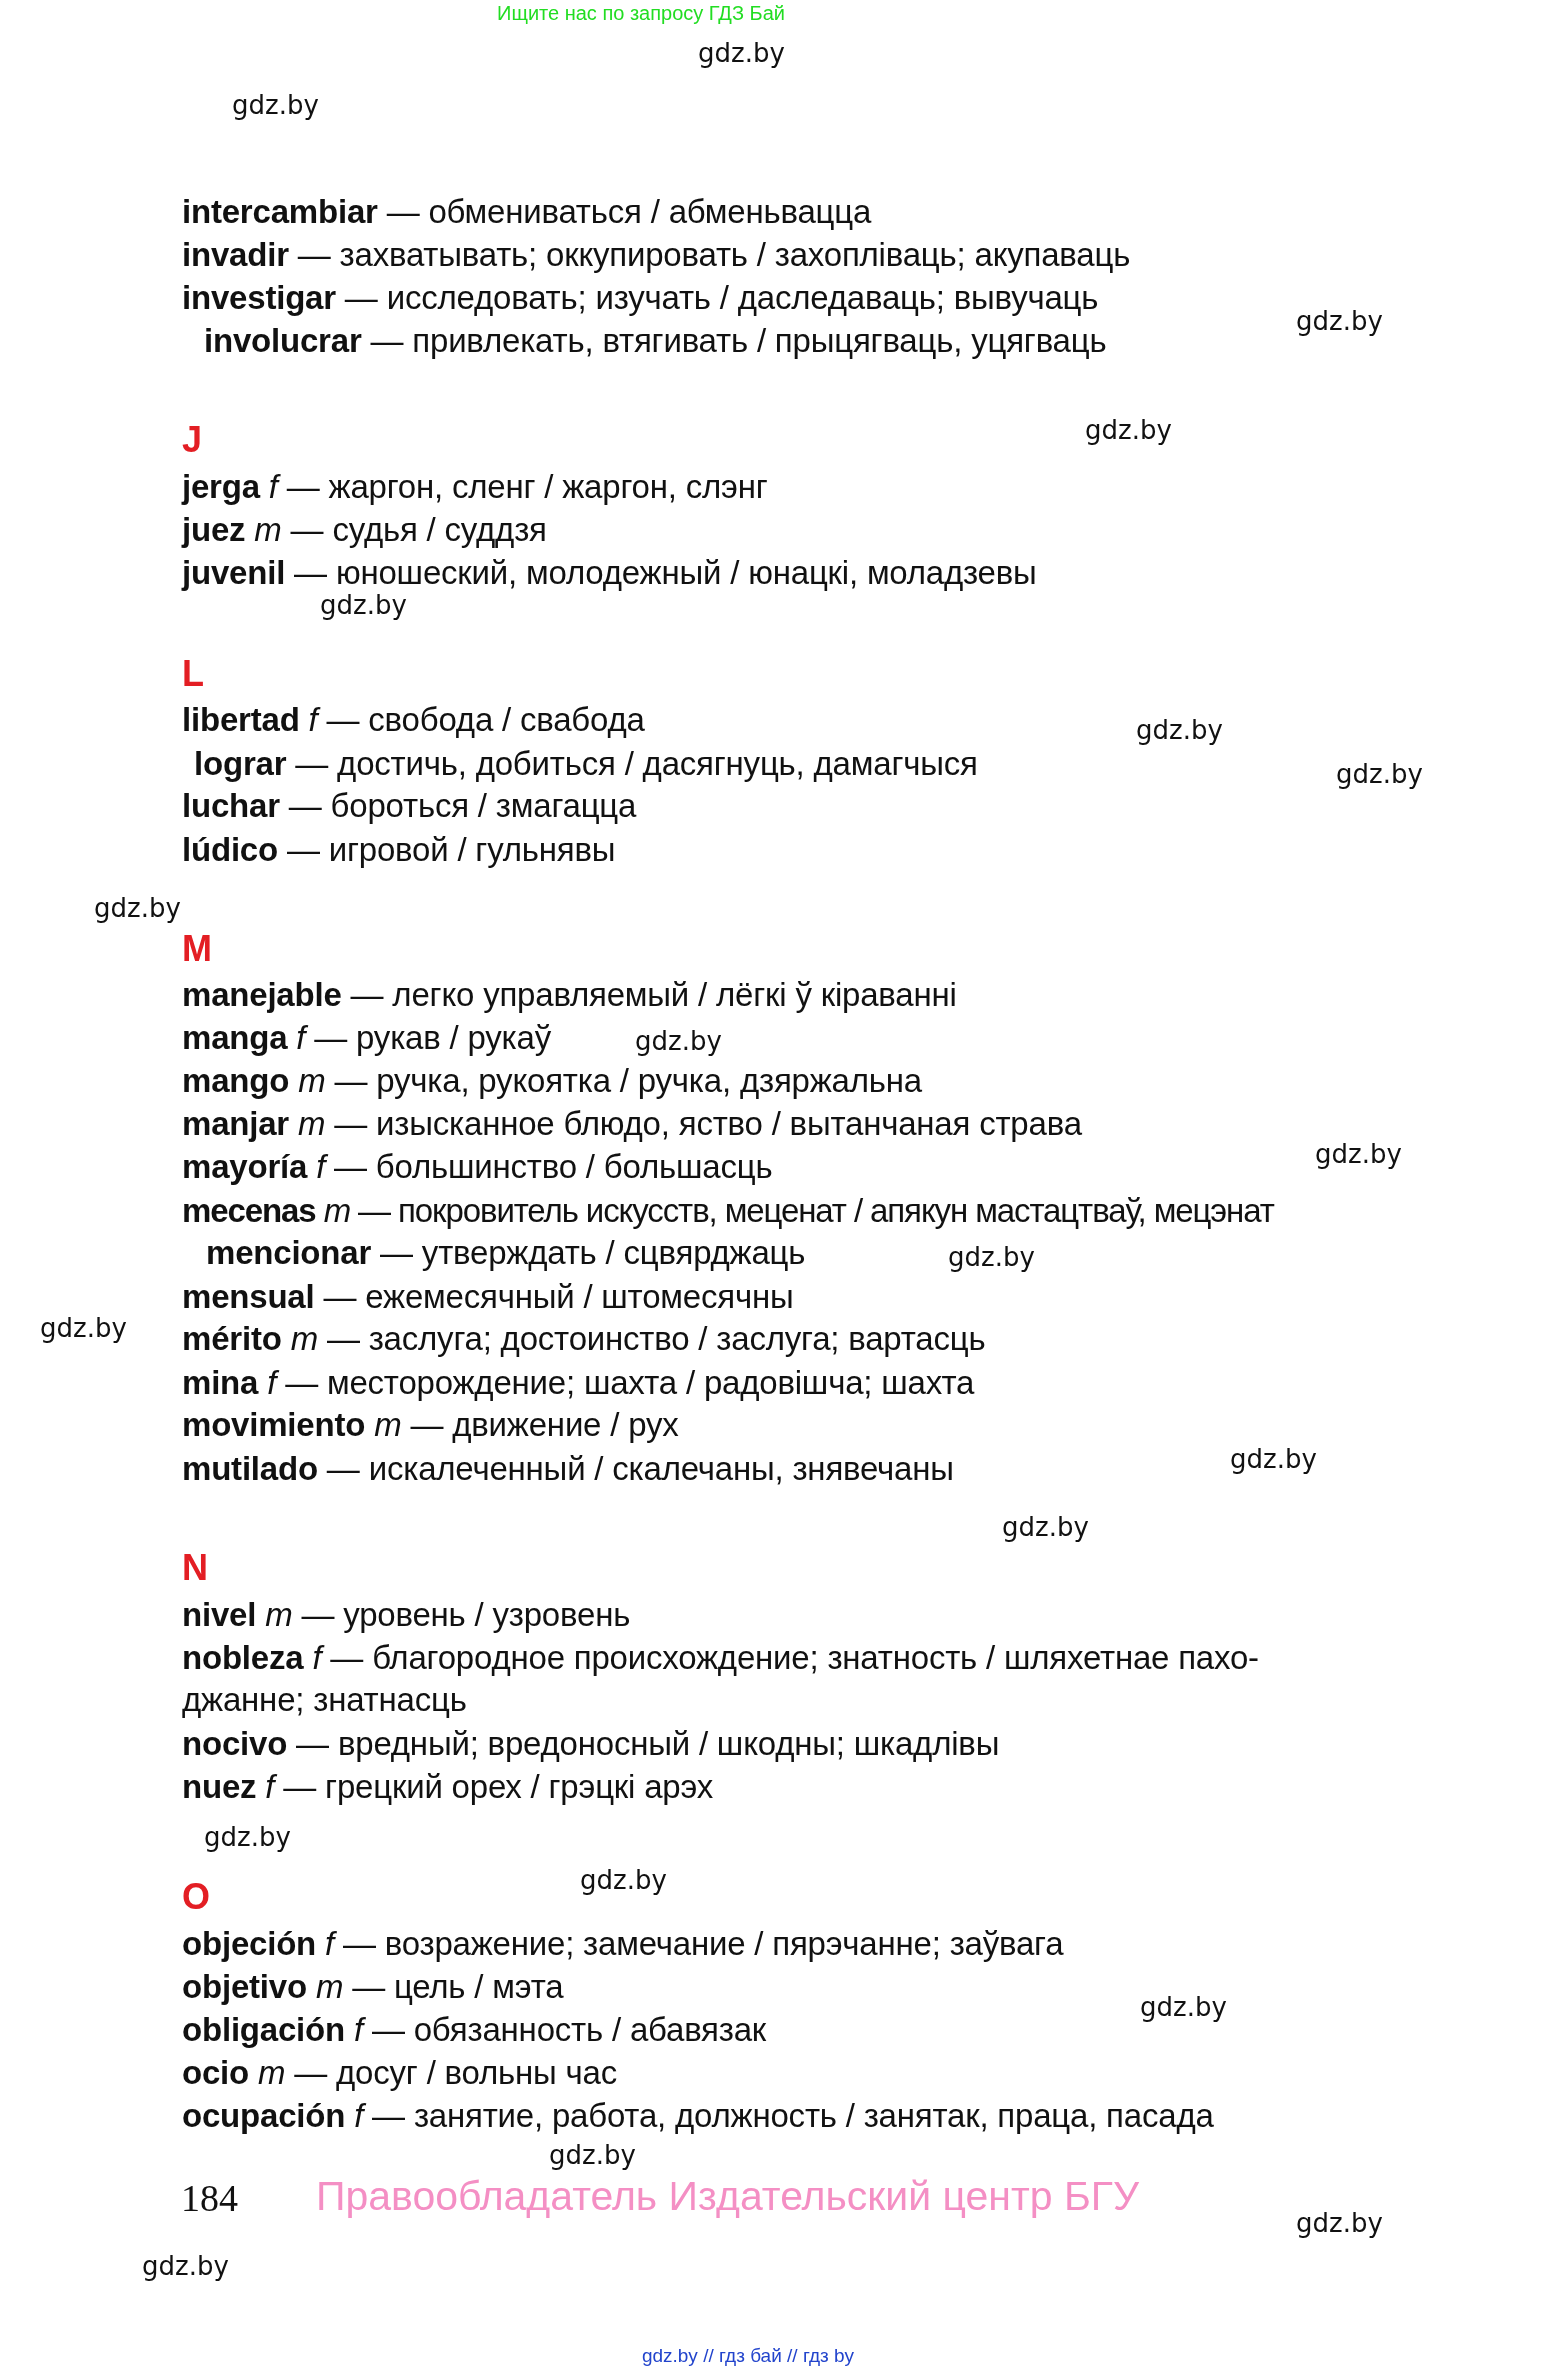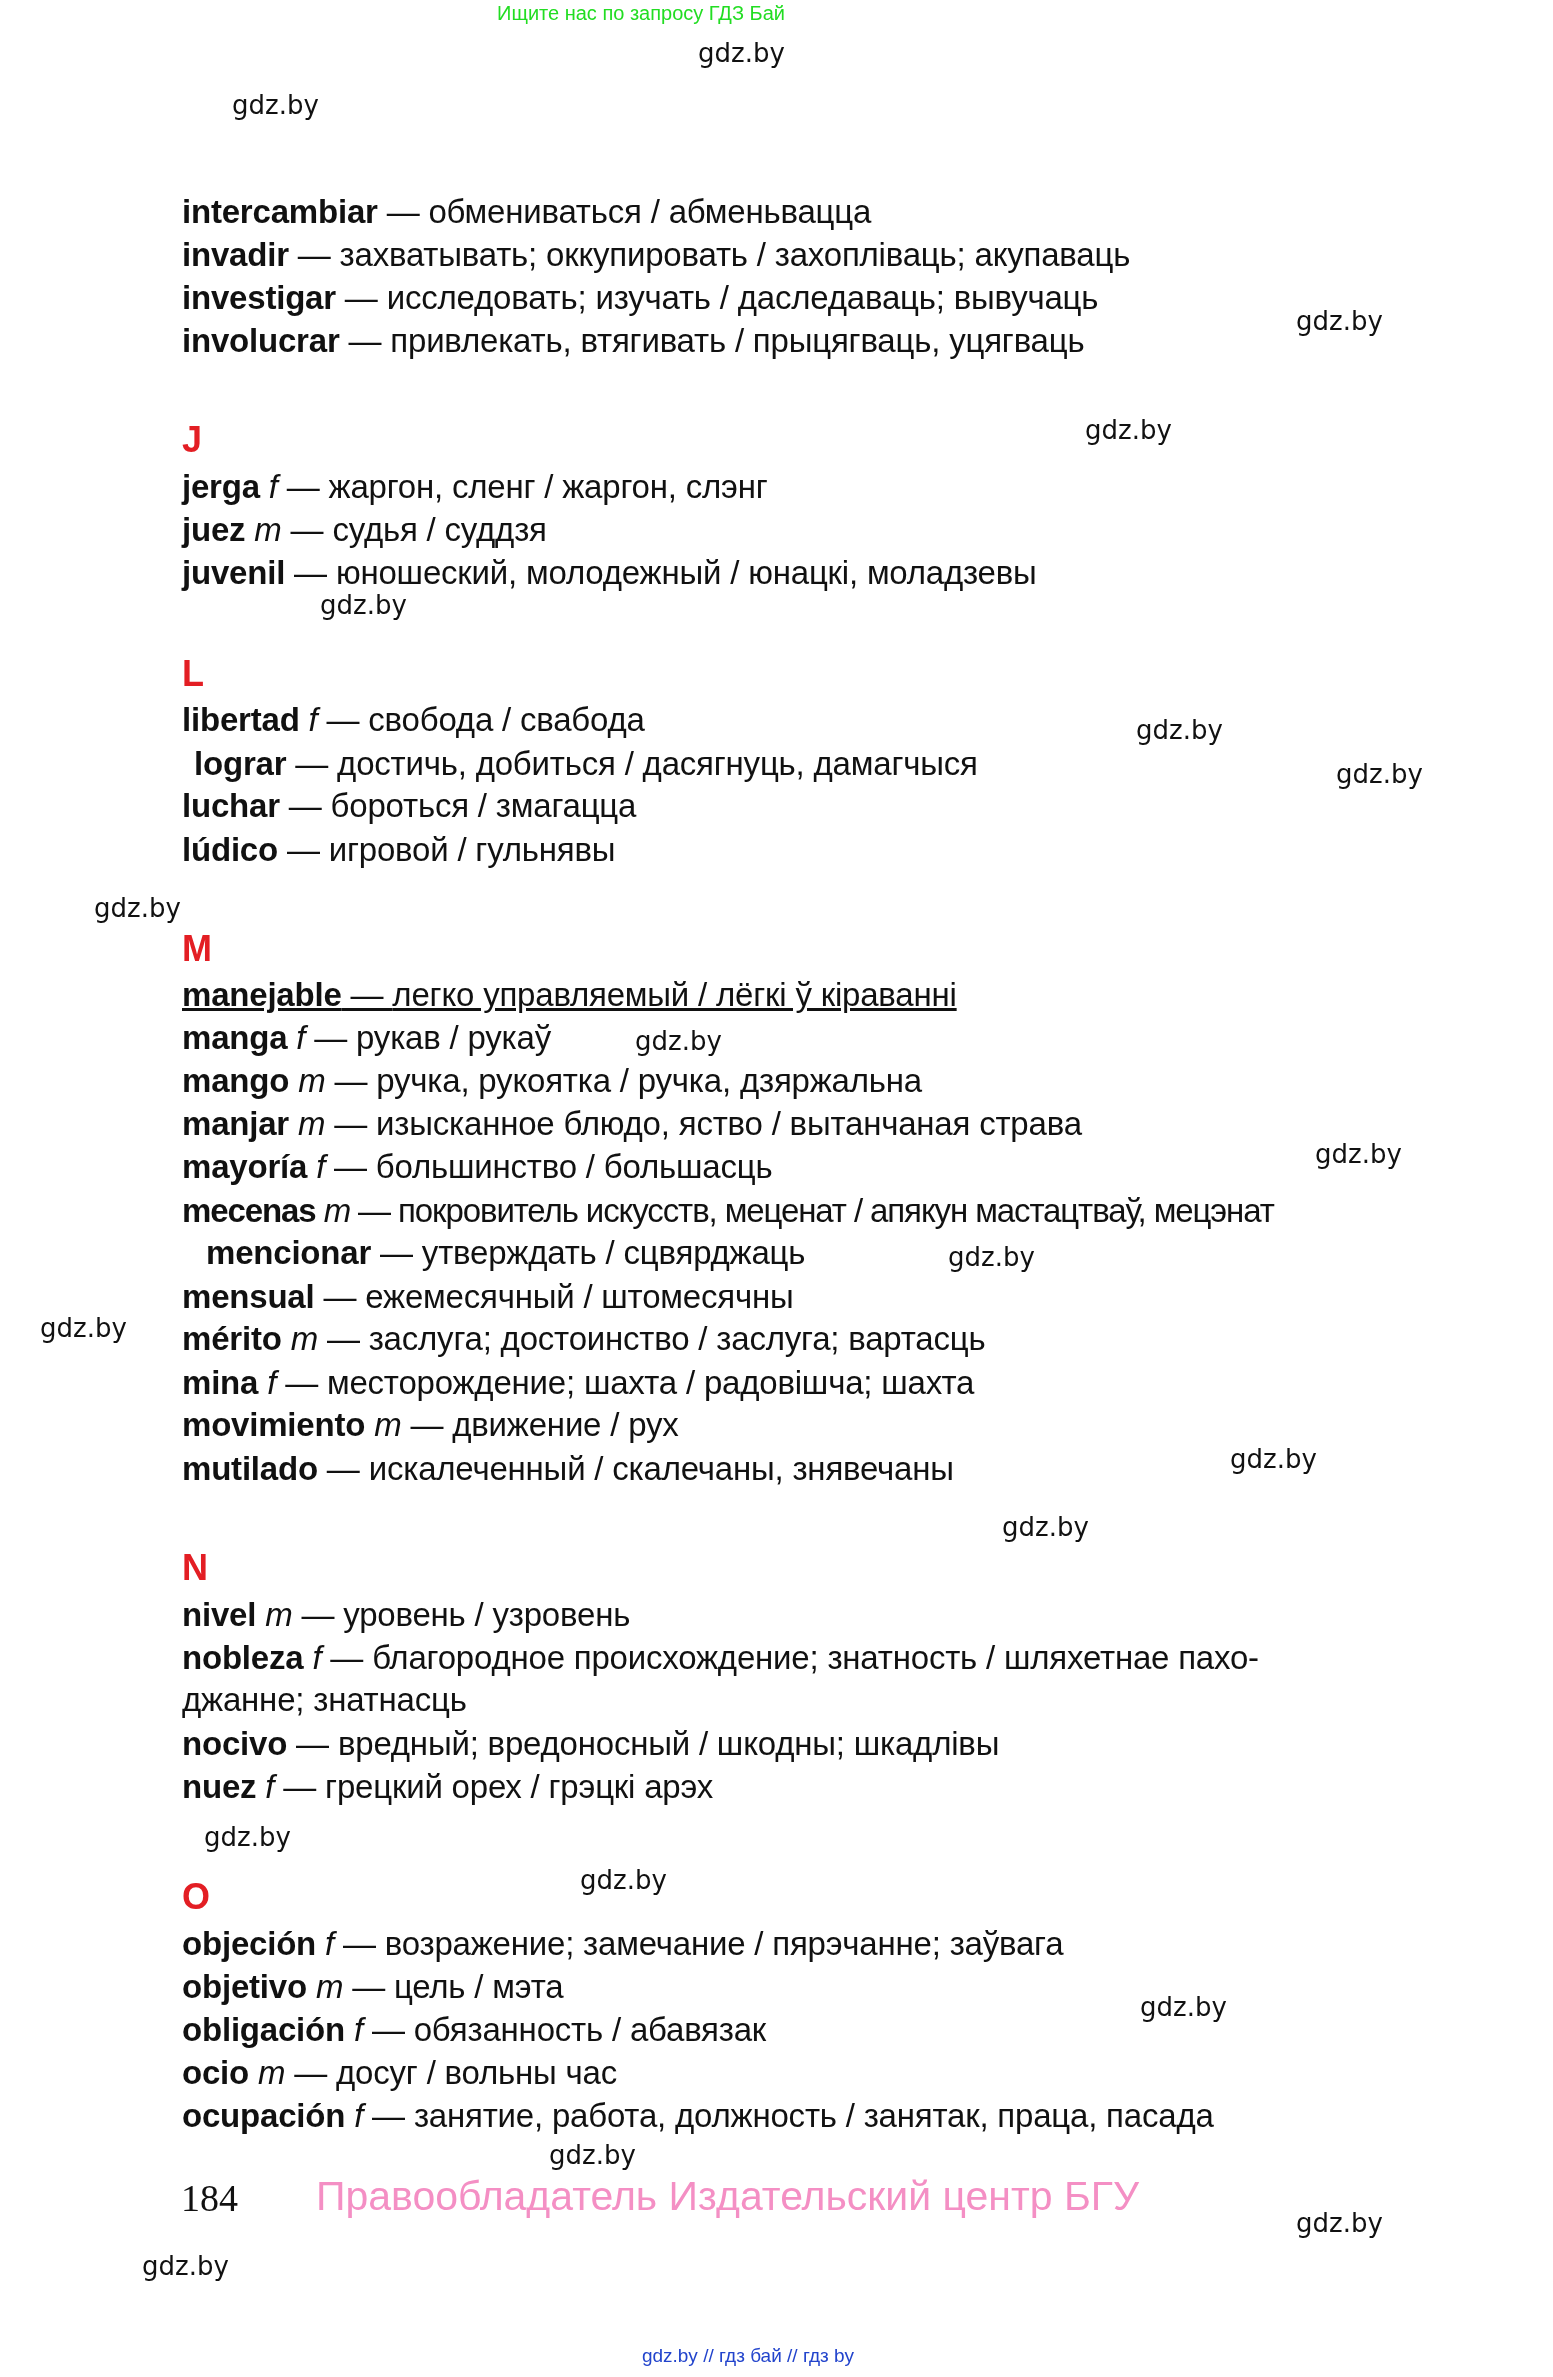--- a/index.html
+++ b/index.html
@@ -42,32 +42,32 @@
     <div class="abs wm" style="left: 580px; top: 1865px;">gdz.by</div>
     <div class="abs wm" style="left: 1140px; top: 1992px;">gdz.by</div>
     <div class="abs wm" style="left: 549px; top: 2140px;">gdz.by</div>
     <div class="abs wm" style="left: 1296px; top: 2208px;">gdz.by</div>
     <div class="abs wm" style="left: 142px; top: 2251px;">gdz.by</div>
   </div>
 <div id="dict">
     <div class="abs entry" style="top: 192px;"><b>intercambiar</b> — <span>обмениваться / абменьвацца</span></div>
     <div class="abs entry" style="top: 235px;"><b>invadir</b> — <span>захватывать; оккупировать / захопліваць; акупаваць</span></div>
     <div class="abs entry" style="top: 278px;"><b>investigar</b> — <span>исследовать; изучать / даследаваць; вывучаць</span></div>
-    <div class="abs entry" style="top: 321px;"><b>involucrar</b> — <span>привлекать, втягивать / прыцягваць, уцягваць</span></div>
+    <div class="abs entry" style="top: 321px; margin-left: 22px;"><b>involucrar</b> — <span>привлекать, втягивать / прыцягваць, уцягваць</span></div>
     <div class="abs letter" style="top: 419px;">J</div>
     <div class="abs entry" style="top: 467px;"><b>jerga</b> <i>f</i> — <span>жаргон, сленг / жаргон, слэнг</span></div>
     <div class="abs entry" style="top: 510px;"><b>juez</b> <i>m</i> — <span>судья / суддзя</span></div>
     <div class="abs entry" style="top: 553px;"><b>juvenil</b> — <span>юношеский, молодежный / юнацкі, моладзевы</span></div>
     <div class="abs letter" style="top: 653px;">L</div>
     <div class="abs entry" style="top: 700px;"><b>libertad</b> <i>f</i> — <span>свобода / свабода</span></div>
     <div class="abs entry" style="top: 744px; margin-left: 12px;"><b>lograr</b> — <span>достичь, добиться / дасягнуць, дамагчыся</span></div>
     <div class="abs entry" style="top: 786px;"><b>luchar</b> — <span>бороться / змагацца</span></div>
     <div class="abs entry" style="top: 830px;"><b>lúdico</b> — <span>игровой / гульнявы</span></div>
     <div class="abs letter" style="top: 928px;">M</div>
-    <div class="abs entry" style="top: 975px; text-decoration: underline;"><b>manejable</b> — <span>легко управляемый / лёгкі ў кіраванні</span></div>
+    <div class="abs entry" style="top: 975px;"><b>manejable</b> — <span>легко управляемый / лёгкі ў кіраванні</span></div>
     <div class="abs entry" style="top: 1018px;"><b>manga</b> <i>f</i> — <span>рукав / рукаў</span></div>
     <div class="abs entry" style="top: 1061px;"><b>mango</b> <i>m</i> — <span>ручка, рукоятка / ручка, дзяржальна</span></div>
     <div class="abs entry" style="top: 1104px;"><b>manjar</b> <i>m</i> — <span>изысканное блюдо, яство / вытанчаная страва</span></div>
     <div class="abs entry" style="top: 1147px;"><b>mayoría</b> <i>f</i> — <span>большинство / большасць</span></div>
     <div class="abs entry tight" style="top: 1191px;"><b>mecenas</b> <i>m</i> — <span>покровитель искусств, меценат / апякун мастацтваў, мецэнат</span></div>
     <div class="abs entry" style="top: 1233px; margin-left: 24px;"><b>mencionar</b> — <span>утверждать / сцвярджаць</span></div>
     <div class="abs entry" style="top: 1277px;"><b>mensual</b> — <span>ежемесячный / штомесячны</span></div>
     <div class="abs entry" style="top: 1319px;"><b>mérito</b> <i>m</i> — <span>заслуга; достоинство / заслуга; вартасць</span></div>
     <div class="abs entry" style="top: 1363px;"><b>mina</b> <i>f</i> — <span>месторождение; шахта / радовішча; шахта</span></div>
     <div class="abs entry" style="top: 1405px;"><b>movimiento</b> <i>m</i> — <span>движение / рух</span></div>

